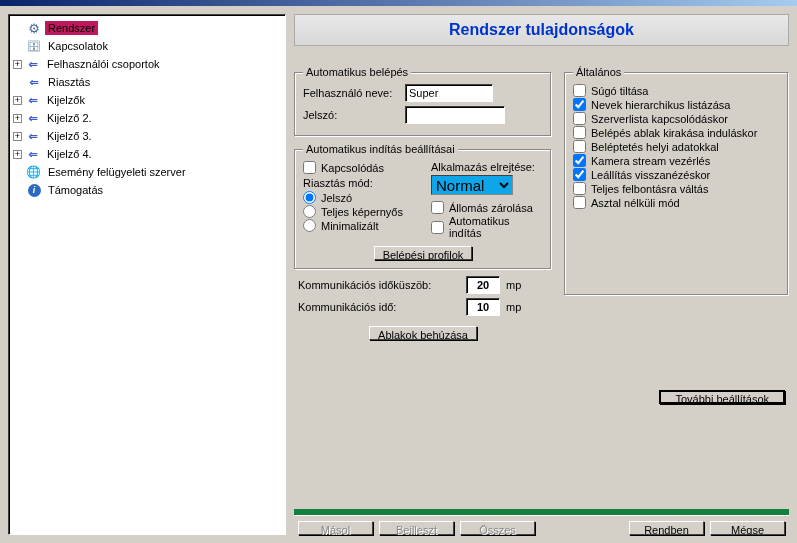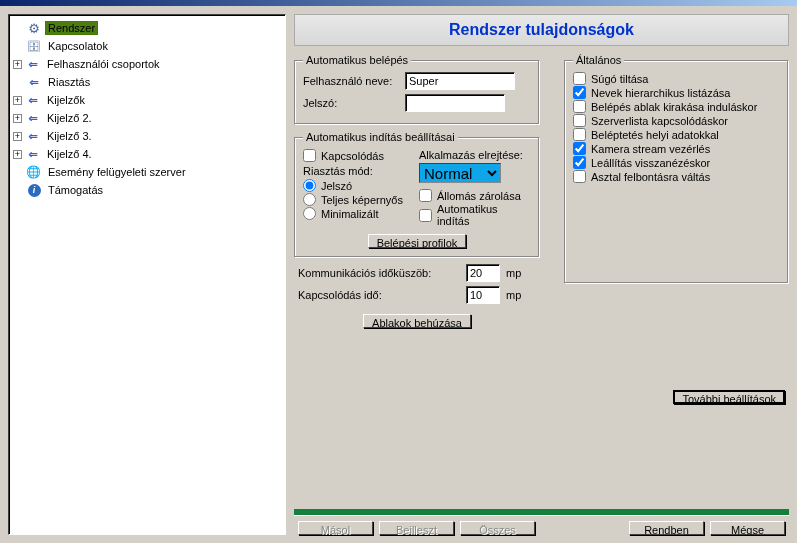--- a/index.html
+++ b/index.html
@@ -69,21 +69,21 @@
     margin-right: 3px;
     flex-shrink: 0;
     display: inline-flex;
     align-items: center;
     justify-content: center;
   }
   .tree-label {
     padding: 1px 3px;
   }
   .tree-label.selected {
-    background: #4d7c0f;
+    background: #be185d;
     border: 1px dotted #555;
     padding: 0 2px;
   }
   .icon-gear { color: #4a6a9a; font-size: 13px; }
   .icon-db { color: #4a6a9a; font-size: 11px; }
   .icon-arrow { color: #3a5fcd; font-size: 11px; font-weight: bold; }
   .icon-globe { color: #1a8a1a; font-size: 12px; }
   .icon-info {
     background: #2a6abf;
     color: #fff;
@@ -100,25 +100,25 @@
     flex-direction: column;
   }
   .page-title {
     background: linear-gradient(to bottom, #e8e8e8, #d8d8d8);
     border: 1px solid #aaa;
     text-align: center;
     padding: 6px 0;
     font-size: 16px;
     font-weight: bold;
     color: #0033cc;
-    margin-bottom: 8px;
+    margin-bottom: 20px;
   }
   .columns {
     display: flex;
-    gap: 24px;
+    gap: 12px;
     flex: 1;
   }
   .col-left { flex: 1; }
   .col-right { width: 225px; position: relative; }
 
   fieldset {
     border: 1px solid #fff;
     border-top-color: #888;
     border-left-color: #888;
     box-shadow: inset -1px -1px 0 #888, inset 1px 1px 0 #fff;
@@ -145,21 +145,22 @@
     border-bottom-color: #fff;
     box-shadow: inset 1px 1px 0 #000;
     height: 18px;
     padding: 1px 3px;
     font-family: Tahoma, sans-serif;
     font-size: 11px;
     background: #fff;
   }
   input.num {
     width: 34px;
-    text-align: left;
+    text-align: center;
+    font-weight: bold;
   }
   select {
     border: 1px solid #888;
     border-top-color: #404040;
     border-left-color: #404040;
     height: 20px;
     font-family: Tahoma, sans-serif;
     font-size: 15px;
     background: #0ea5e9;
     width: 82px;
@@ -189,21 +190,21 @@
     height: 14px;
     cursor: pointer;
   }
   button:disabled {
     color: #888;
     text-shadow: 1px 1px 0 #fff;
     cursor: default;
   }
   button.default {
     border: 2px solid #000;
-    padding: 1px 7px;
+    padding: 1px 14px;
   }
   .auto-start-grid {
     display: flex;
     gap: 10px;
   }
   .auto-left { flex: 1; }
   .auto-right { width: 112px; }
   .center { text-align: center; margin-top: 6px; }
   .comm-row {
     display: flex;
@@ -292,21 +293,21 @@
 
     <div class="right-panel">
       <div class="page-title">Rendszer tulajdonságok</div>
 
       <div class="columns">
         <div class="col-left">
           <fieldset>
             <legend>Automatikus belépés</legend>
             <div class="form-row">
               <span class="form-label">Felhasználó neve:</span>
-              <input type="text" style="width: 110px;" value="Super">
+              <input type="text" style="width: 88px;" value="Super">
             </div>
             <div class="form-row">
               <span class="form-label">Jelszó:</span>
               <input type="password" style="width: 100px;" value="">
             </div>
           </fieldset>
 
           <fieldset>
             <legend>Automatikus indítás beállításai</legend>
             <div class="auto-start-grid">
@@ -350,21 +351,21 @@
               <button>Belépési profilok</button>
             </div>
           </fieldset>
 
           <div class="comm-row">
             <span class="lbl">Kommunikációs időküszöb:</span>
             <input type="text" class="num" value="20" style="">
             <span class="unit">mp</span>
           </div>
           <div class="comm-row" style="margin-top:0;">
-            <span class="lbl">Kapcsolódás idő:</span>
+            <span class="lbl">Kommunikációs idő:</span>
             <input type="text" class="num" value="10" style="">
             <span class="unit">mp</span>
           </div>
           <div class="center" style="margin-top:10px;">
             <button>Ablakok behúzása</button>
           </div>
         </div>
 
         <div class="col-right">
           <fieldset style="height:230px;">
@@ -373,41 +374,45 @@
                 <label>
                   <input type="checkbox" style="">
                   <span>Súgó tiltása</span>
                 </label>
                 <label>
                   <input type="checkbox" checked="" style="">
                   <span>Nevek hierarchikus listázása</span>
                 </label>
                 <label>
                   <input type="checkbox" style="">
+                  <span>Szerverlista kapcsolódáskor</span>
+                </label>
+                <label>
+                  <input type="checkbox" style="">
                   <span>Belépés ablak kirakása induláskor</span>
-                </label>
-                <label>
-                  <input type="checkbox" style="">
-                  <span>Szerverlista kapcsolódáskor</span>
                 </label>
                 <label>
                   <input type="checkbox" style="">
                   <span>Beléptetés helyi adatokkal</span>
                 </label>
                 <label>
                   <input type="checkbox" checked="" style="">
                   <span>Kamera stream vezérlés</span>
                 </label>
                 <label>
                   <input type="checkbox" checked="" style="">
                   <span>Leállítás visszanézéskor</span>
                 </label>
                 <label>
                   <input type="checkbox" style="">
-                  <span>Asztal felbontásra váltás</span>
+                  <span>Teljes felbontásra váltás</span>
+                </label>
+                <label>
+                  <input type="checkbox" style="">
+                  <span>Asztal nélküli mód</span>
                 </label>
               </div>
           </fieldset>
           <div class="more-btn-wrap">
             <button class="default" style="min-width:110px">További beállítások</button>
           </div>
         </div>
       </div>
 
       <div class="bottom-bar">

